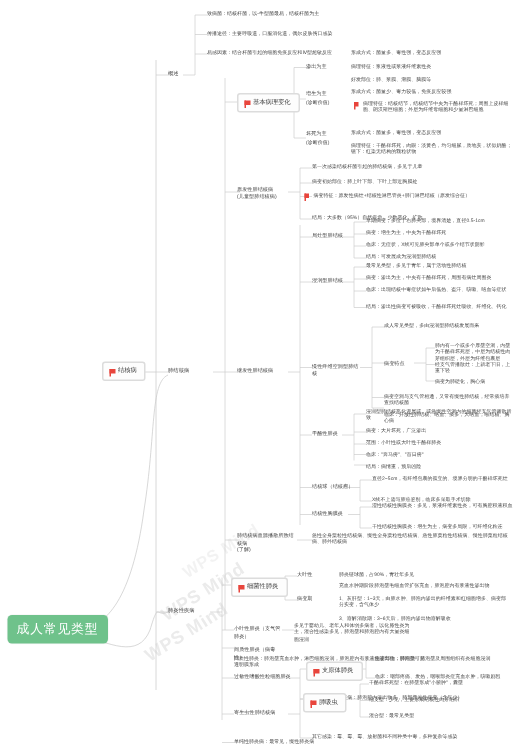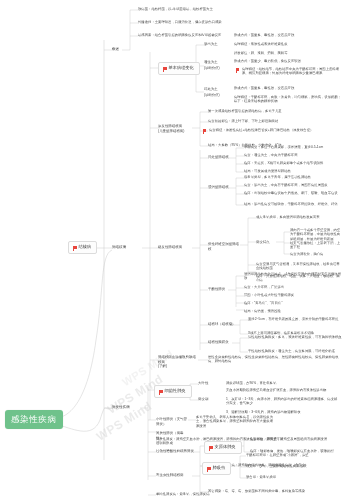--- a/index.html
+++ b/index.html
@@ -236,21 +236,21 @@
       <path d="M232,466 L240,466"></path>
       <path d="M240,456 L240,478"></path>
       <path d="M240,456 L246,456"></path>
       <path d="M240,467 L246,467"></path>
       <path d="M240,478 L246,478"></path>
 
       <path d="M148,495 L156,495"></path>
     </g>
   </svg>
 
-  <div class="root" style="left:5px;top:410px;">感染性疾病</div>
+  <div class="root" style="left:5px;top:410px;">成人常见类型</div>
 
   <div class="boxnode" style="left:68px;top:241px;">
     <span class="flag"></span>
     <span>结核病</span>
   </div>
 
   <div class="tnode lv2" style="left:112px;top:47px;">概述</div>
   <div class="tnode leaf" style="left:138px;top:7px;width:200px;">致病菌：结核杆菌，以-牛型菌最易，结核杆菌为主</div>
   <div class="tnode leaf" style="left:138px;top:20px;width:200px;">传播途径：主要呼吸道，口服消化道，偶尔皮肤伤口感染</div>
   <div class="tnode leaf" style="left:138px;top:33px;width:200px;">易感因素：结合杆菌引起的细胞免疫反应和Ⅳ型超敏反应</div>

